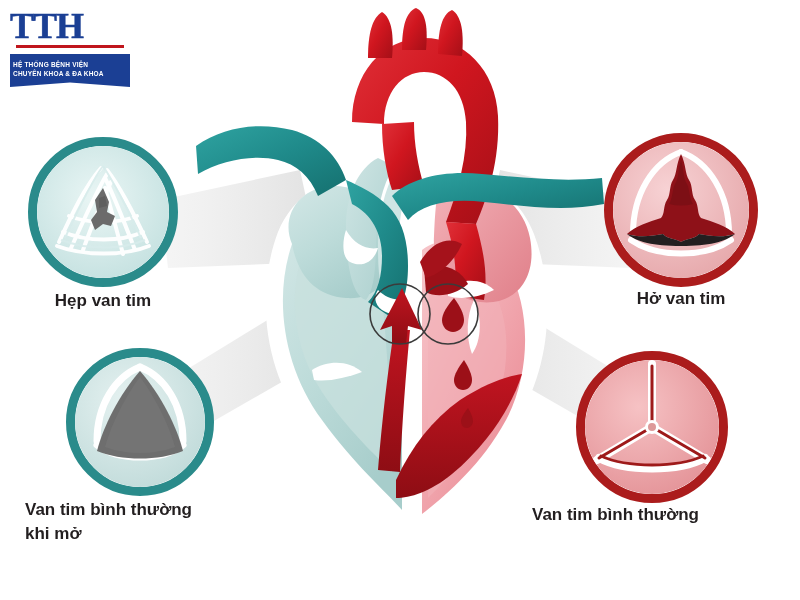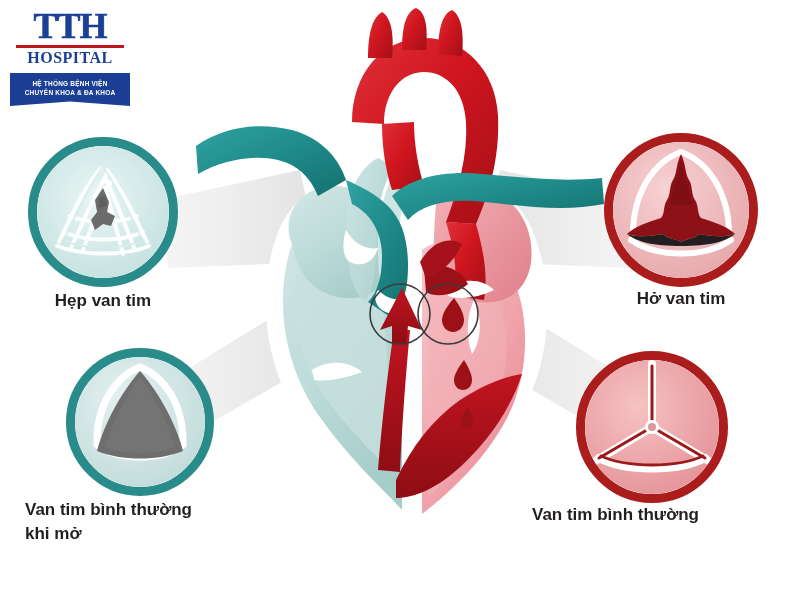--- a/index.html
+++ b/index.html
@@ -17,21 +17,20 @@
     background: #ffffff;
     overflow: hidden;
   }
 
   
   #logo-block {
     position: absolute;
     left: 10px;
     top: 8px;
     width: 120px;
-    text-align: center;
     user-select: none;
   }
   #logo-tth {
     font-family: "Liberation Serif", serif;
     font-weight: bold;
     font-size: 36px;
     line-height: 36px;
     letter-spacing: -1px;
     color: #1b3f94;
     -webkit-text-stroke: 0.5px #1b3f94;
@@ -144,21 +143,20 @@
     <path d="M300,300 L150,392 L160,452 L320,360 Z" fill="url(#wg1)"></path>
 
     <path d="M500,170 L640,200 L632,268 L480,262 Z" fill="url(#wg2)"></path>
 
     <path d="M500,300 L650,392 L640,452 L480,360 Z" fill="url(#wg2)"></path>
   </svg>
 
   <div id="logo-block">
     <div id="logo-tth">TTH</div>
     <div id="logo-rule"></div>
-    <div id="logo-hospital">HOSPITAL</div>
     <div id="logo-banner">
       <div>HỆ THỐNG BỆNH VIỆN</div>
       <div>CHUYÊN KHOA &amp; ĐA KHOA</div>
     </div>
   </div>
 
   <div id="heart">
     <svg width="420" height="540" viewBox="0 0 420 540">
       <defs>
         <linearGradient id="aortaG" x1="0" y1="0" x2="1" y2="1">

